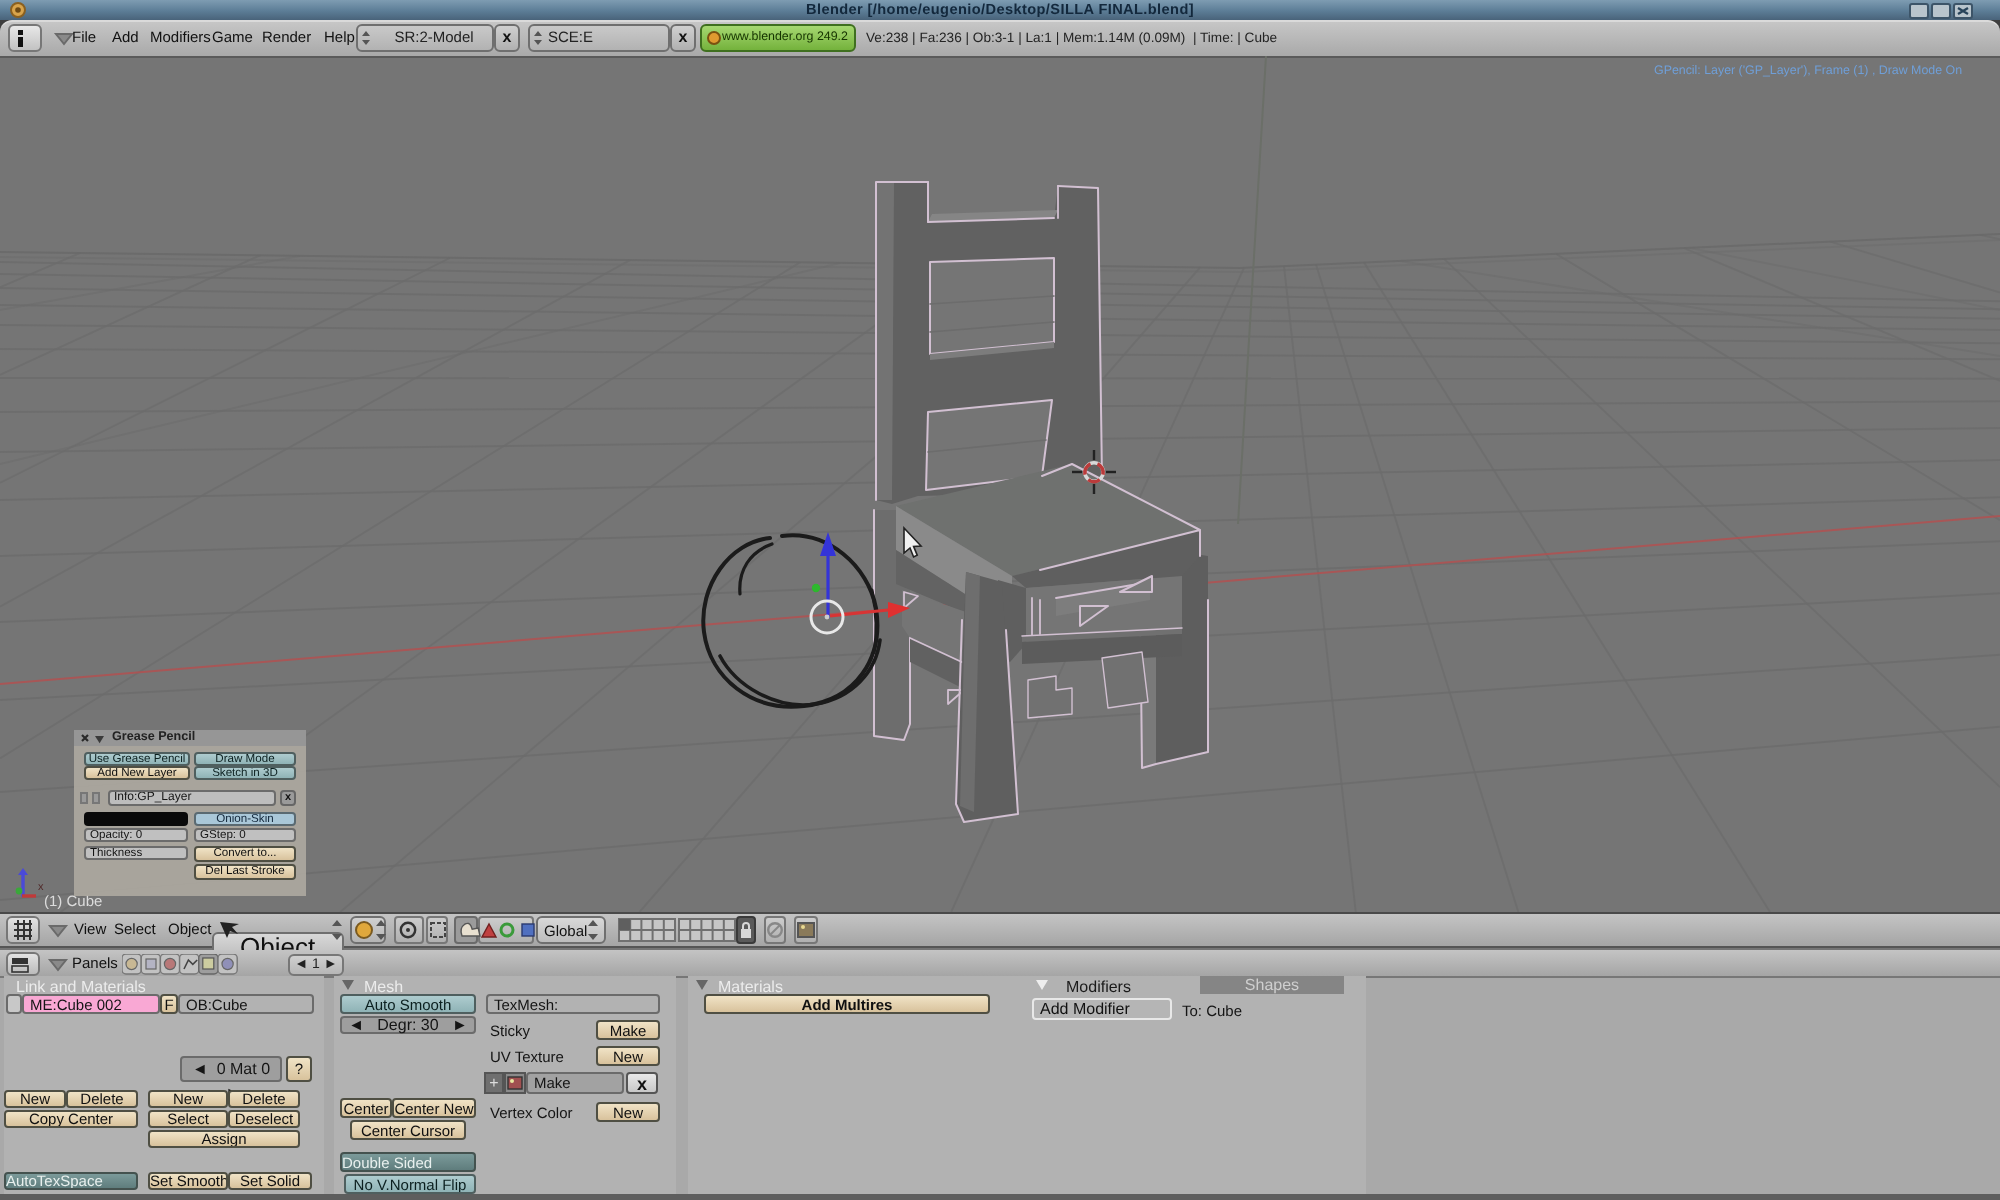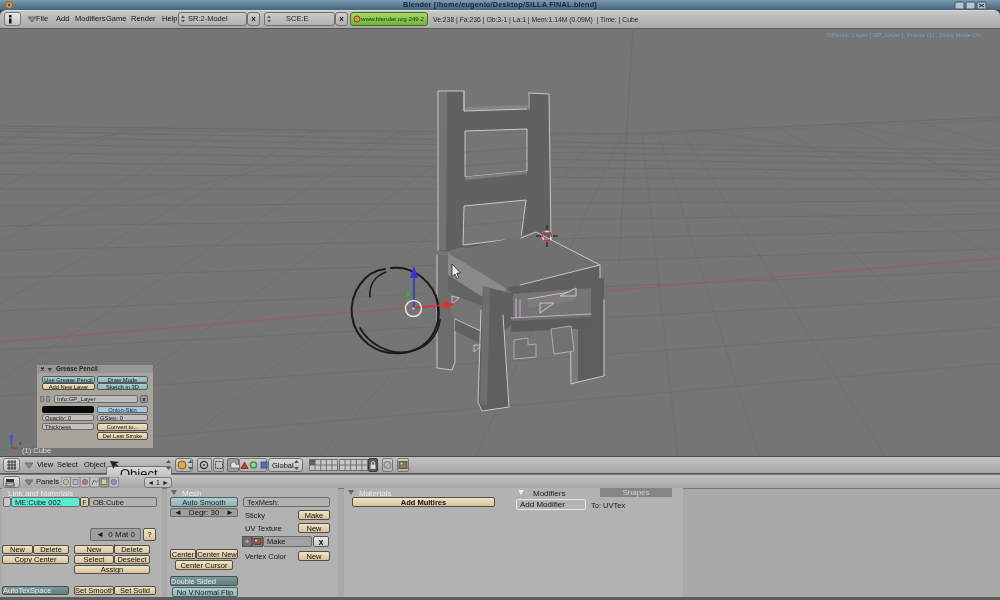--- a/index.html
+++ b/index.html
@@ -58,26 +58,26 @@
     <rect x="5" y="3" width="2.5" height="2.5" fill="#111"></rect>
     <rect x="5" y="6.5" width="2.5" height="5" fill="#111"></rect>
     <path d="M24 5 l8 0 l-4 5 z" fill="#8a8a8a" stroke="#6a6a6a"></path>
   </svg>
   <div class="mtxt abs" style="left:36px;top:10px">File</div>
   <div class="mtxt abs" style="left:56px;top:10px">Add</div>
   <div class="mtxt abs" style="left:75px;top:10px">Modifiers</div>
   <div class="mtxt abs" style="left:106px;top:10px">Game</div>
   <div class="mtxt abs" style="left:131px;top:10px">Render</div>
   <div class="mtxt abs" style="left:162px;top:10px">Help</div>
-  <div class="combo" style="left:178px;width:69px;"><span style="margin-left:9px">SR:2-Model</span></div>
+  <div class="combo" style="left:178px;width:69px;text-align:center;"><span style="margin-left:9px">SR:2-Model</span></div>
   <svg class="abs" style="left:178px;top:12px" width="10" height="14">
       <path d="M3 6 l2 -2.5 l2 2.5 z M3 8 l2 2.5 l2 -2.5 z" fill="#555"></path>
     </svg>
   <div class="xbtn" style="left:247px;">x</div>
-  <div class="combo" style="left:264px;width:71px;"><span style="margin-left:21px">SCE:E</span></div>
+  <div class="combo" style="left:264px;width:71px;"><span style="margin-left:9px">SCE:E</span></div>
   <svg class="abs" style="left:264px;top:12px" width="10" height="14">
       <path d="M3 6 l2 -2.5 l2 2.5 z M3 8 l2 2.5 l2 -2.5 z" fill="#555"></path>
     </svg>
   <div class="xbtn" style="left:335px;">x</div>
   <div class="abs" style="left:350px;top:12px;width:78px;height:14px;background:linear-gradient(#a6d871,#74b23c);border:1px solid #3f6f1f;border-radius:3px;"></div>
   <svg class="abs" style="left:350px;top:12px" width="14" height="14">
       <circle cx="7" cy="7" r="3" fill="#e09a30" stroke="#7a5210"></circle>
     </svg>
   <div class="abs" style="left:361px;top:12px;font-size:6.2px;color:#163400;line-height:14px;">www.blender.org 249.2</div>
   <div class="abs" style="left:433px;top:12px;font-size:6.8px;color:#242424;line-height:15px;">Ve:238 | Fa:236 | Ob:3-1 | La:1 | Mem:1.14M (0.09M)&nbsp; | Time: | Cube</div>
@@ -340,21 +340,21 @@
     </g>
   </svg>
   <div class="abs" style="left:144px;top:477px;width:28px;height:11px;background:linear-gradient(#d0d0d0,#b6b6b6);border:1px solid #777;border-radius:3px;font-size:7px;color:#222;text-align:center;line-height:10px;">◄ 1 ►</div>
 
   <div id="bcontent" class="abs"></div>
   <div id="bottomstrip" class="abs"></div>
 
   <div class="panel" style="left:2px;top:488px;width:160px;height:109px;"></div>
   <div class="phead" style="left:8px;top:489px;">Link and Materials</div>
   <div class="fld" style="left:3px;top:497px;width:8px;height:10px;background:#c8c8c8;"></div>
-  <div class="fld" style="left:11px;top:497px;width:69px;height:10px;background:#5eead4;line-height:9px;padding-left:3px;">ME:Cube 002</div>
+  <div class="fld" style="left:11px;top:497px;width:69px;height:10px;background:#f9a8d4;line-height:9px;padding-left:3px;">ME:Cube 002</div>
   <div class="btn" style="left:80px;top:497px;width:9px;height:10px;line-height:9px;">F</div>
   <div class="fld" style="left:89px;top:497px;width:68px;height:10px;line-height:9px;padding-left:3px;">OB:Cube</div>
   <div class="abs" style="left:90px;top:528px;width:51px;height:13px;background:#9e9e9e;border:1px solid #6b6b6b;border-radius:2px;font-size:8px;color:#151515;text-align:center;line-height:12px;">◄ &nbsp;0 Mat 0 &nbsp;►</div>
   <div class="btn" style="left:143px;top:528px;width:13px;height:13px;line-height:12px;">?</div>
   <div class="btn" style="left:2px;top:545px;width:31px;height:9px;line-height:8px;">New</div>
   <div class="btn" style="left:33px;top:545px;width:36px;height:9px;line-height:8px;">Delete</div>
   <div class="btn" style="left:2px;top:555px;width:67px;height:9px;line-height:8px;">Copy Center</div>
   <div class="btn" style="left:74px;top:545px;width:40px;height:9px;line-height:8px;">New</div>
   <div class="btn" style="left:114px;top:545px;width:36px;height:9px;line-height:8px;">Delete</div>
   <div class="btn" style="left:74px;top:555px;width:40px;height:9px;line-height:8px;">Select</div>
@@ -399,15 +399,15 @@
   <div class="phead" style="left:359px;top:489px;">Materials</div>
   <div class="btn" style="left:352px;top:497px;width:143px;height:10px;line-height:9px;font-weight:bold;">Add Multires</div>
 
   <div class="panel" style="left:505px;top:488px;width:178px;height:109px;"></div>
   <svg class="abs" style="left:517px;top:489px" width="10" height="8">
       <path d="M1 1 l6 0 l-3 5 z" fill="#eee"></path>
     </svg>
   <div class="phead" style="left:533px;top:489px;color:#1a1a1a;">Modifiers</div>
   <div class="abs" style="left:600px;top:488px;width:72px;height:9px;background:#858585;font-size:8px;color:#cfcfcf;text-align:center;line-height:9px;">Shapes</div>
   <div class="abs" style="left:516px;top:499px;width:70px;height:11px;background:#b5b5b5;border:1px solid #e8e8e8;border-radius:2px;font-size:8px;color:#111;line-height:10px;padding-left:3px;">Add Modifier</div>
-  <div class="lbl" style="left:591px;top:501px;">To: UVTex</div>
+  <div class="lbl" style="left:591px;top:501px;">To: Cube</div>
 
 </div>
 
 </body></html>

